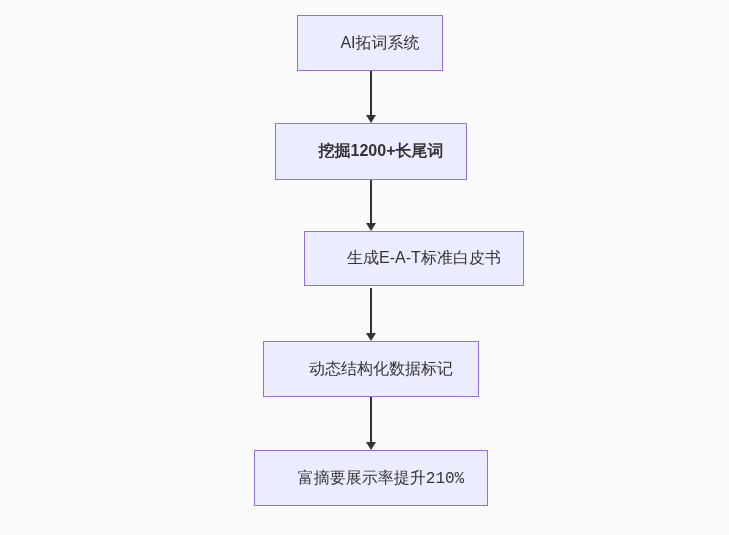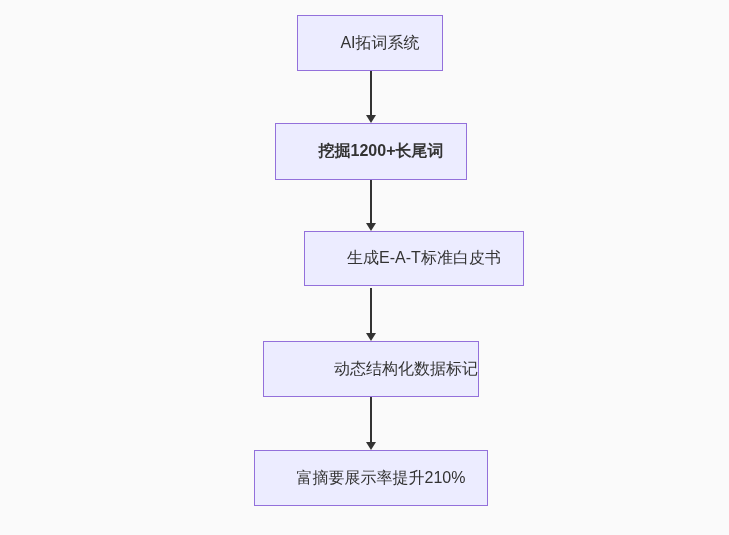--- a/index.html
+++ b/index.html
@@ -53,22 +53,22 @@
     height: 0;
     border-left: 5px solid transparent;
     border-right: 5px solid transparent;
     border-top: 8px solid #333333;
   }
 
   
   #node-1 { left: 297px; top: 15px;  width: 146px; height: 56px; }
   #node-2 { left: 275px; top: 123px; width: 192px; height: 57px; font-weight: bold; }
   #node-3 { left: 260px; top: 231px; width: 220px; height: 55px; margin-left: 44px; }
-  #node-4 { left: 263px; top: 341px; width: 216px; height: 56px; justify-content: flex-end; }
-  #node-5 { left: 254px; top: 450px; width: 234px; height: 56px; }
+  #node-4 { left: 263px; top: 341px; width: 216px; height: 56px; }
+  #node-5 { left: 254px; top: 450px; width: 234px; height: 56px; font-family: Liberation Mono, monospace; }
 
   
   #edge-1 { left: 371px; top: 71px;  height: 52px; }
   #edge-2 { left: 371px; top: 180px; height: 51px; }
   #edge-3 { left: 371px; top: 288px; height: 53px; }
   #edge-4 { left: 371px; top: 397px; height: 53px; }
   .edge .edge-line { height: calc(100% - 6px); }
 </style>
 </head>
 <body>

